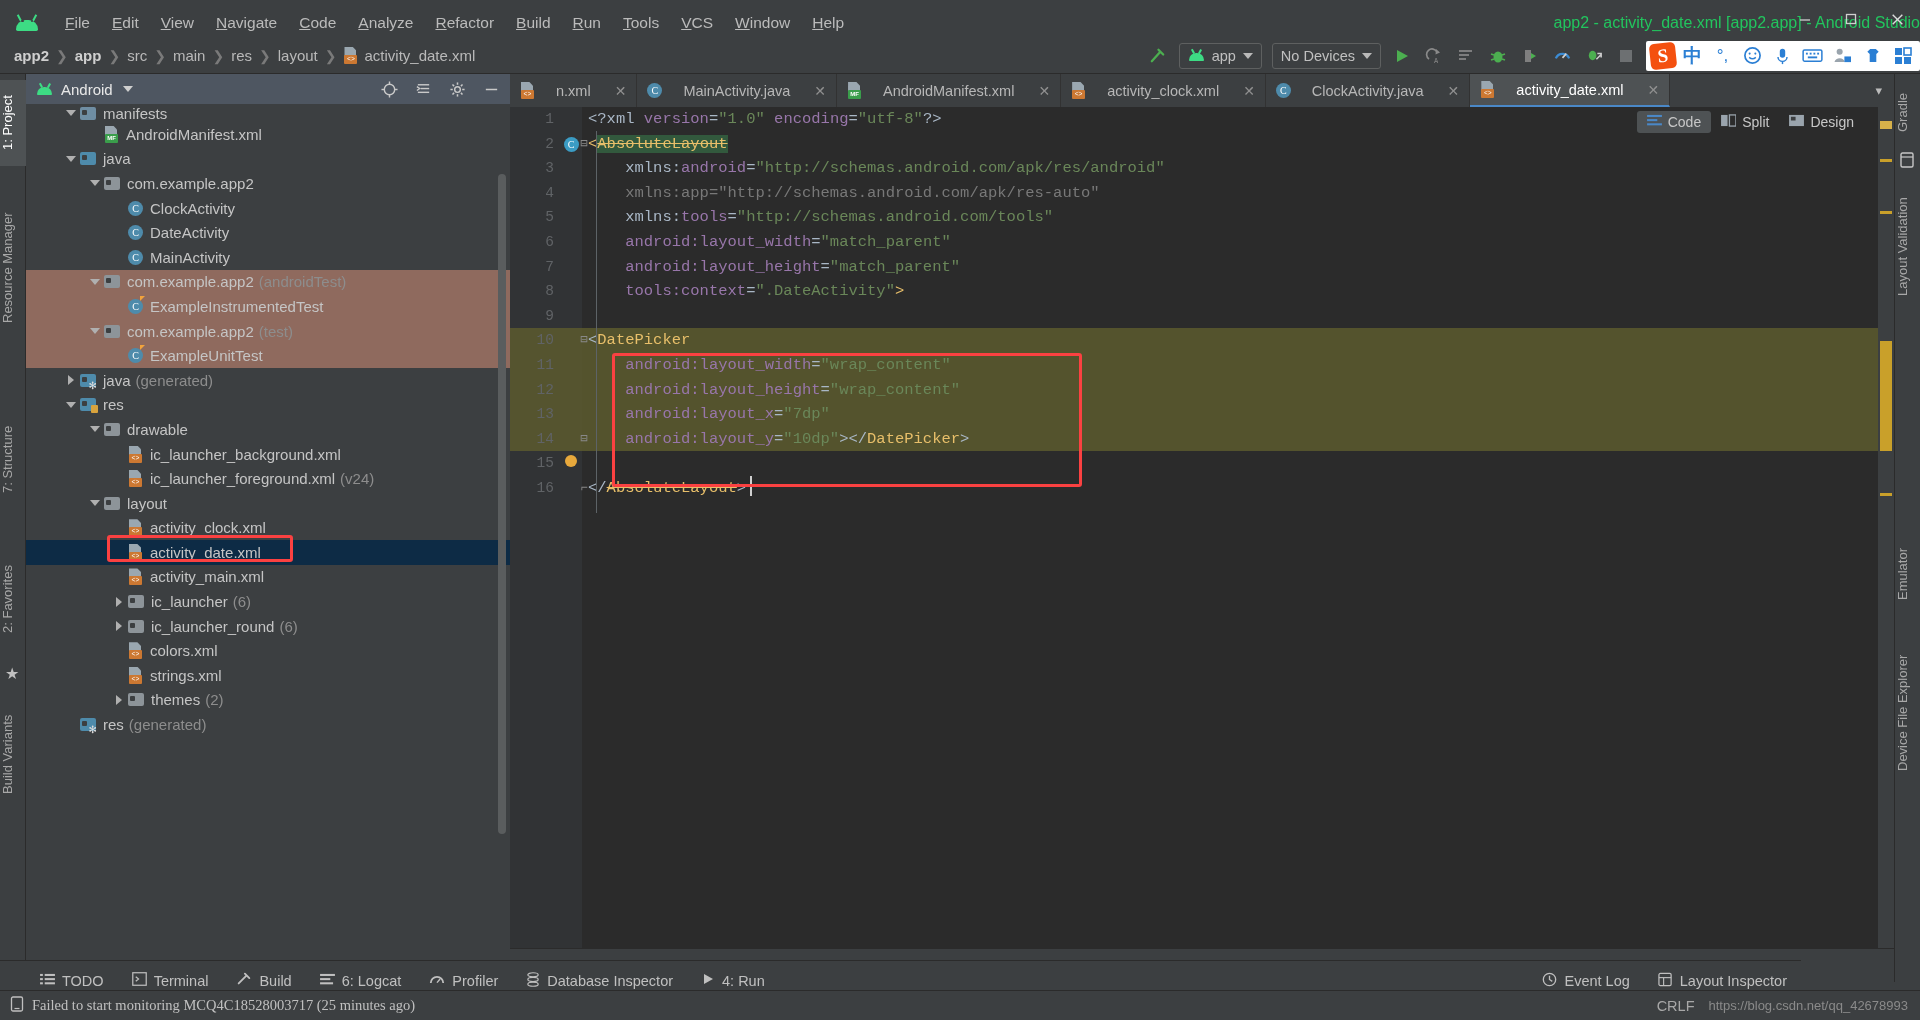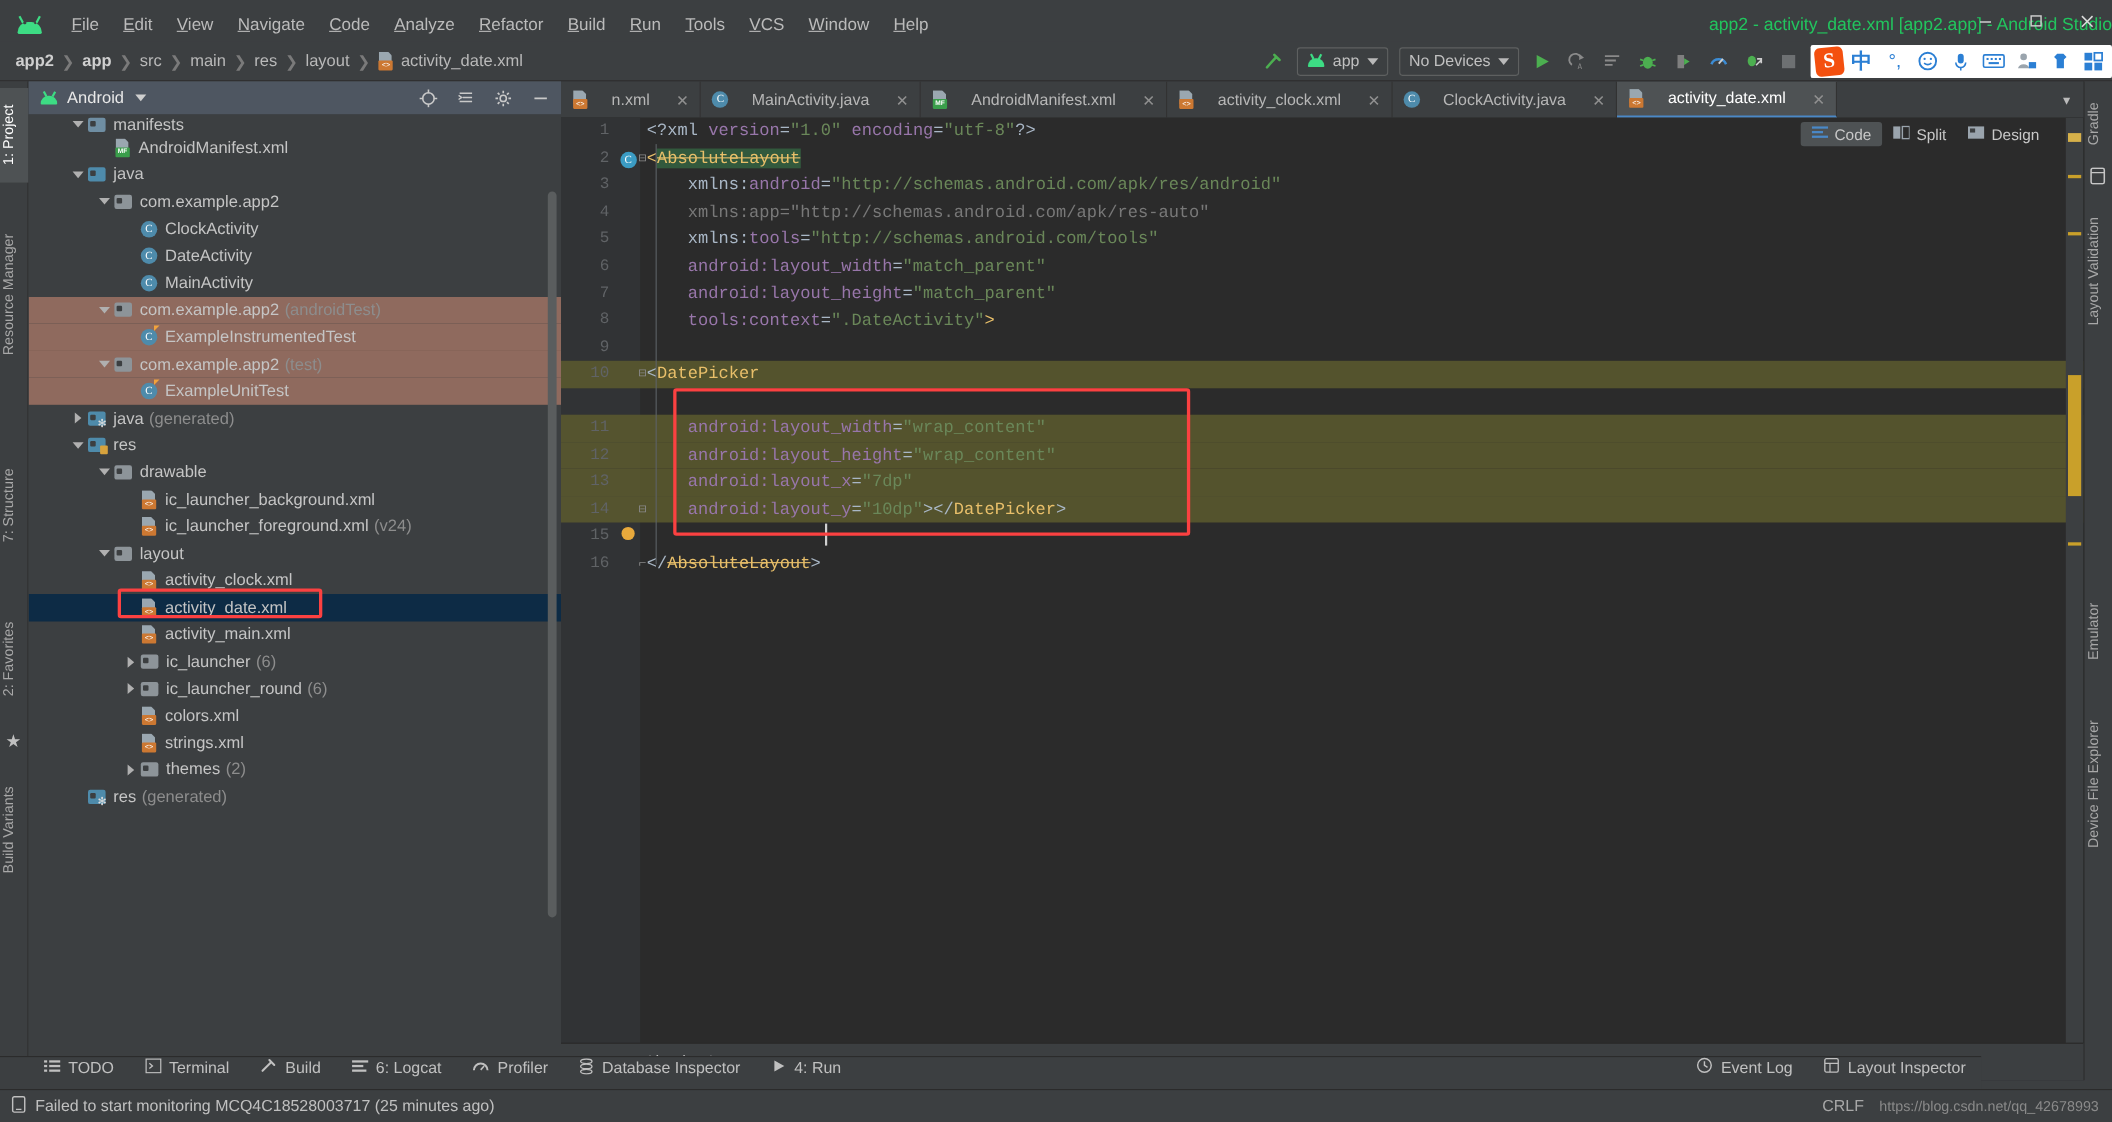--- a/index.html
+++ b/index.html
@@ -272,35 +272,35 @@
 
   
   .editor-status {
     height: 34px; background: #3c3f41; display: flex; align-items: center;
     padding-left: 76px; font-size: 15px; color: #bfbfbf; border-top: 1px solid #2b2b2b;
   }
 
   
   .bottombar {
     position: absolute; left: 0; bottom: 30px; width: 1801px; height: 30px;
-    background: #3c3f41; display: flex; align-items: flex-start; border-top: 1px solid #2b2b2b;
+    background: #3c3f41; display: flex; align-items: flex-end; border-top: 1px solid #2b2b2b;
   }
   .bb-item {
     display: flex; align-items: center; gap: 7px; padding: 0 14px; font-size: 14.5px;
     color: #c0c0c0; white-space: nowrap;
   }
   .bb-right { margin-left: auto; display: flex; align-items: center; }
 
   
   .statusbar {
     position: absolute; left: 0; bottom: 0; width: 1920px; height: 30px;
     background: #3c3f41; display: flex; align-items: center; font-size: 14.5px;
     color: #c0c0c0; border-top: 1px solid #2b2b2b;
   }
-  .sb-left { display: flex; align-items: center; gap: 8px; padding-left: 10px; }
+  .sb-left { display: flex; align-items: center; gap: 8px; padding-left: 10px; font-family: Liberation Serif, serif; }
   .sb-right { margin-left: auto; display: flex; align-items: center; gap: 14px; padding-right: 12px; color: #a8a8a8; }
   .watermark { color: #8a8a8a; font-size: 13px; }
 
   .scrollbar-v {
     position: absolute; right: 2px; width: 8px; background: #5a5d5e; border-radius: 4px;
   }
 </style>
 </head>
 <body>
 
@@ -921,21 +921,21 @@
           </div>
           <div class="cline">
             <span class="lnum">9</span>
             <span class="ctext"></span>
           </div>
           <div class="cline" style="background: rgba(92, 90, 46, 0.85);">
             <span class="lnum">10</span>
             <span style="position:absolute;left:68px;width:12px;text-align:center;color:#888;font-size:12px;">⊟</span>
             <span class="ctext"><span class="k-punct">&lt;</span><span class="k-tag">DatePicker</span></span>
           </div>
-          <div class="cline" style="background: rgba(92, 90, 46, 0.85); margin-top: 24px;">
+          <div class="cline" style="background: rgba(92, 90, 46, 0.85);">
             <span class="lnum">11</span>
             <span class="ctext"><span class="k-attr">    android:layout_width</span><span class="k-punct">=</span><span class="k-str">"wrap_content"</span></span>
           </div>
           <div class="cline" style="background: rgba(92, 90, 46, 0.85);">
             <span class="lnum">12</span>
             <span class="ctext"><span class="k-attr">    android:layout_height</span><span class="k-punct">=</span><span class="k-str">"wrap_content"</span></span>
           </div>
           <div class="cline" style="background: rgba(92, 90, 46, 0.85);">
             <span class="lnum">13</span>
             <span class="ctext"><span class="k-attr">    android:layout_x</span><span class="k-punct">=</span><span class="k-str">"7dp"</span></span>

